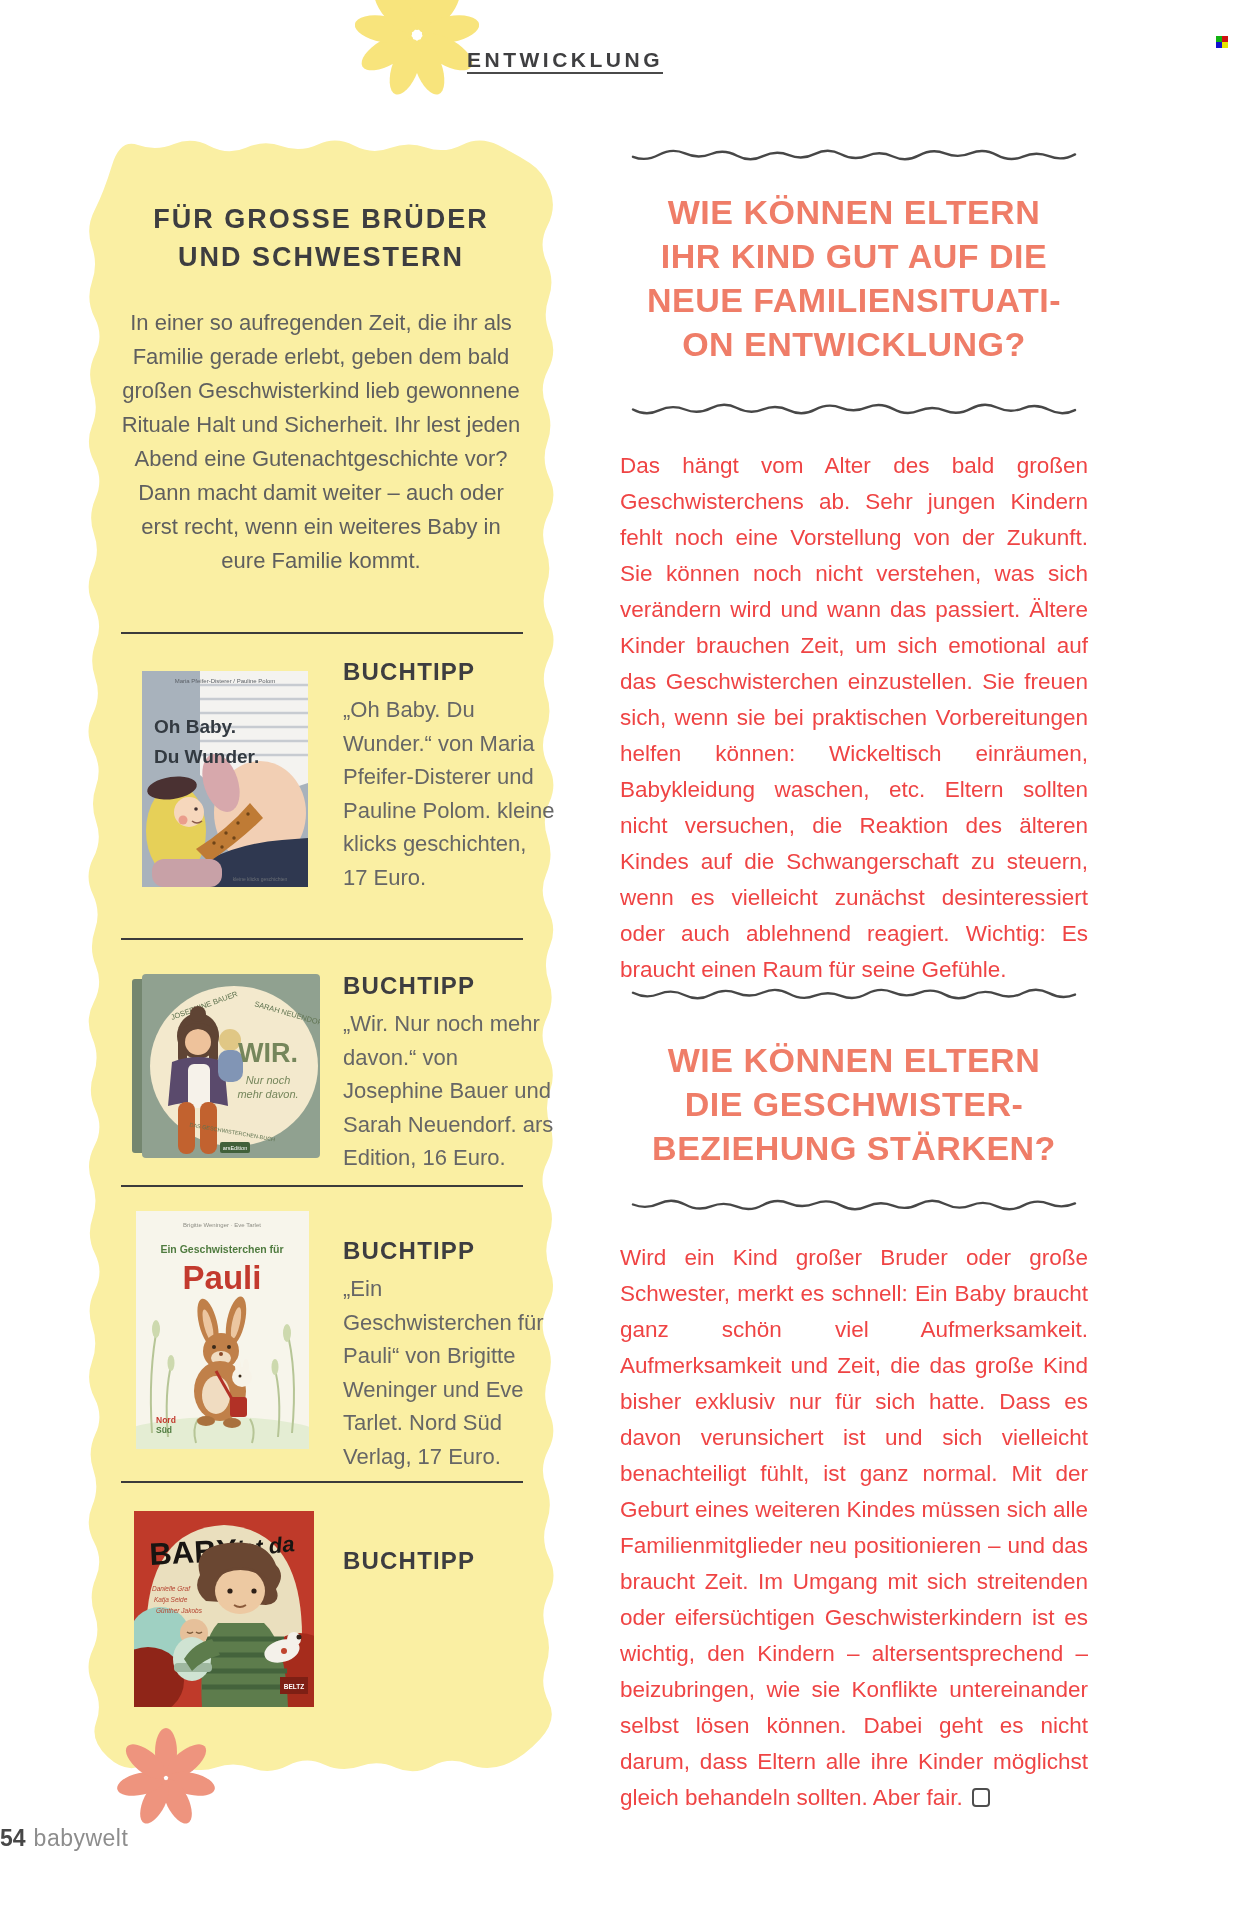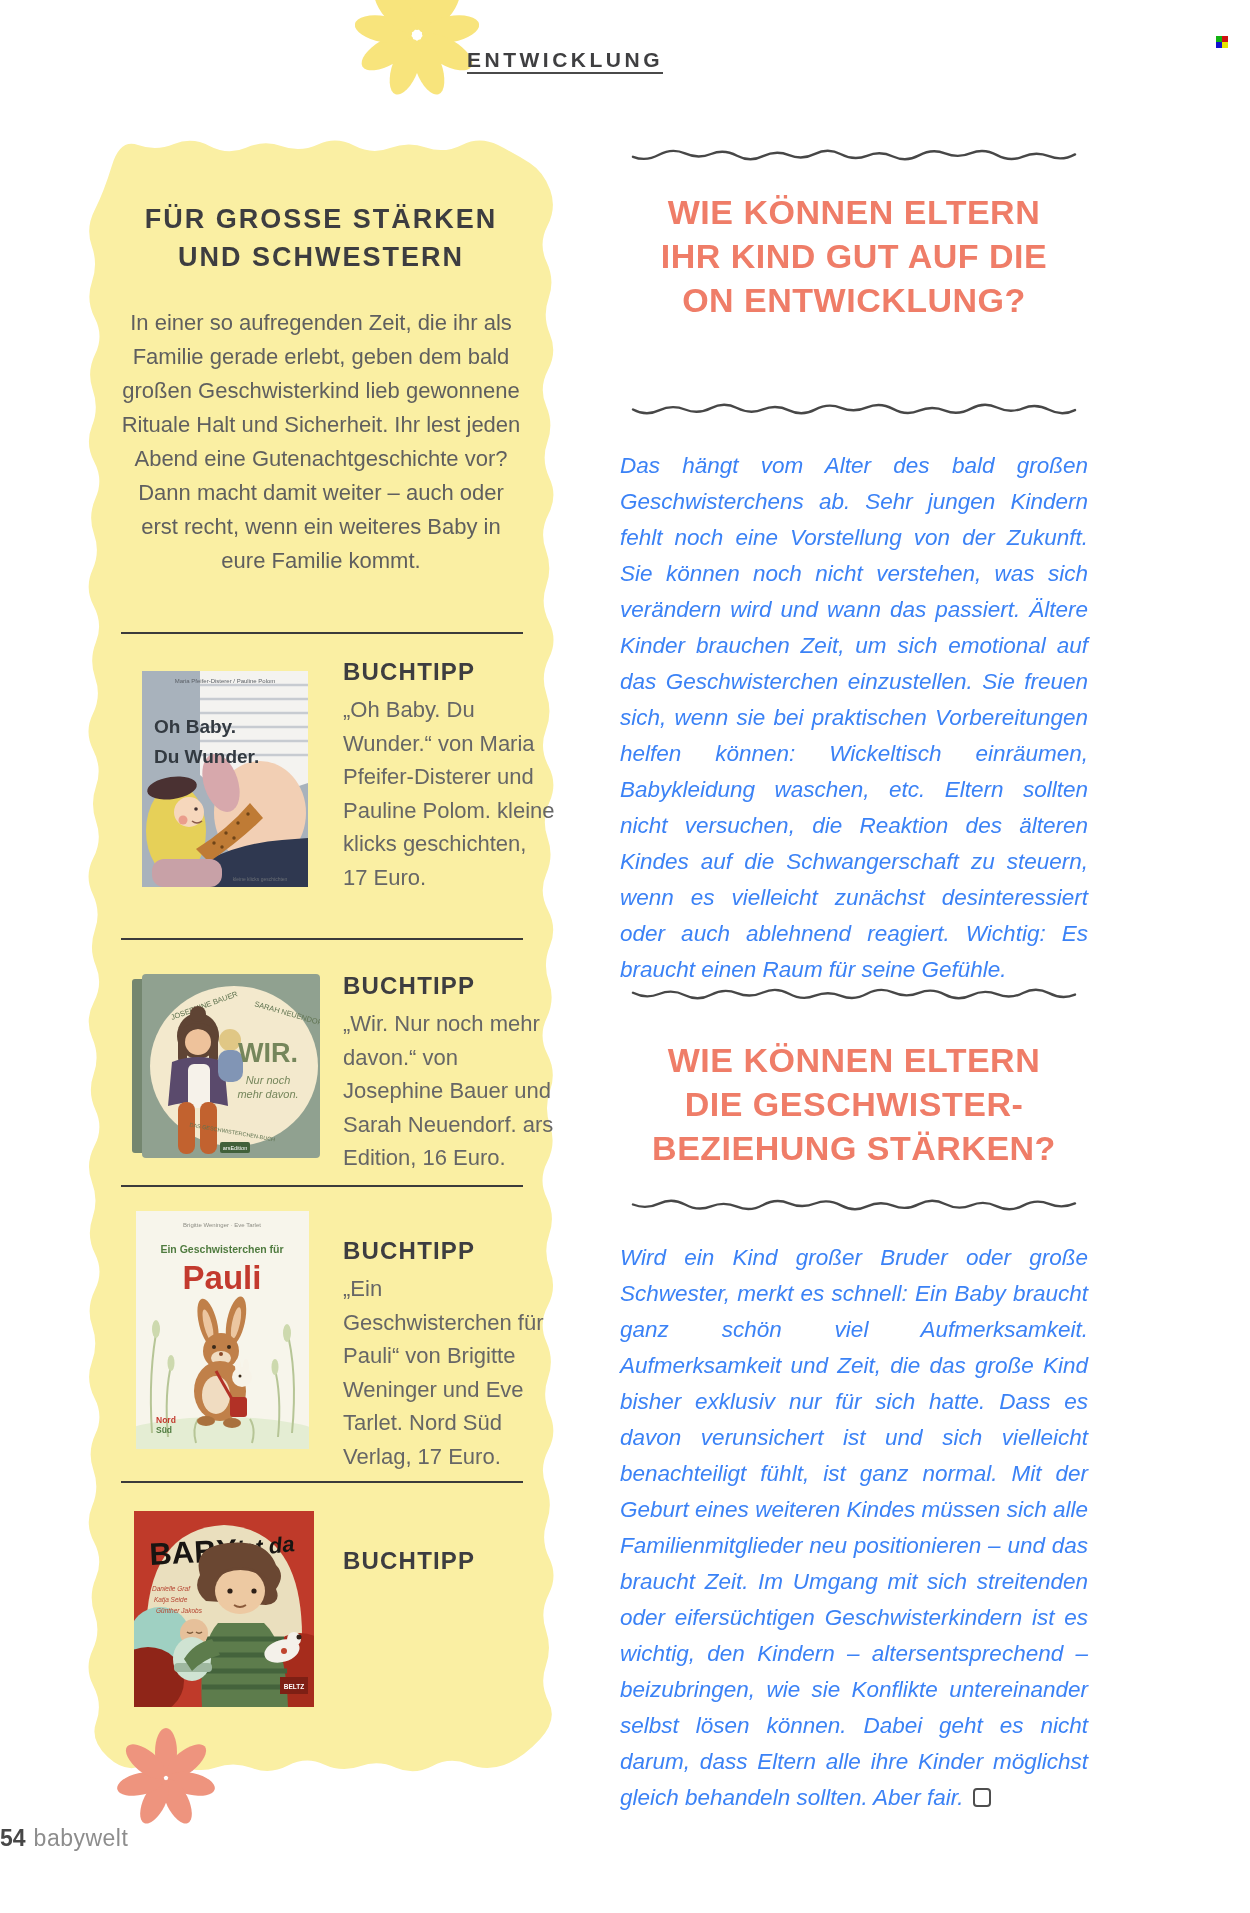--- a/index.html
+++ b/index.html
@@ -26,22 +26,22 @@
   .tip-text{left:343px;width:212px;}
   .tip-label{font-size:24px;font-weight:bold;letter-spacing:1.2px;color:#3d3d40;line-height:28px;margin-bottom:7px;}
   .tip-desc{font-size:22px;line-height:33.5px;color:#666666;hyphens:auto;}
   .cover{display:block;}
   .cover text{font-family:"Liberation Sans","DejaVu Sans",sans-serif;}
 
   
   .squiggle{left:620px;}
   .headline{left:620px;width:468px;text-align:center;}
   .headline div{font-size:34px;font-weight:bold;letter-spacing:0.5px;line-height:44px;color:#ef7d68;}
-  .body-par{left:620px;width:468px;font-size:22.5px;line-height:36px;color:#3b82f6;
-            text-align:justify;hyphens:auto;margin:0;font-style:italic;}
+  .body-par{left:620px;width:468px;font-size:22.5px;line-height:36px;color:#ef4444;
+            text-align:justify;hyphens:auto;margin:0;}
   .endmark{display:inline-block;width:14px;height:15px;border:2.5px solid #4e4e4e;border-radius:4px;
            margin-left:9px;transform:translateY(2px);}
 
   
   .page-footer{left:0;top:1825px;width:1210px;text-align:left;font-size:23px;}
   .footer-num{font-weight:bold;color:#474747;margin-right:8px;}
   .footer-name{color:#8d8d8d;letter-spacing:0.5px;}
 </style>
 </head>
 <body>
@@ -71,21 +71,21 @@
       <span style="background:#cf1111"></span>
     <span style="background:#1111cf"></span>
       <span style="background:#e6e600"></span>
   </div>
 
   <svg class="abs blob-svg" width="482" height="1648" viewBox="0 0 482 1648">
     <path fill="#faefa3" d="M58.0,13.0 Q76.0,19.4 94.0,12.1 Q112.0,4.7 130.0,14.2 Q148.0,23.6 166.0,15.7 Q184.0,7.8 202.0,14.2 Q220.0,20.7 238.0,12.5 Q256.0,4.2 274.0,13.6 Q292.0,23.0 310.0,16.1 Q328.0,9.1 346.0,15.5 Q364.0,21.8 382.0,12.9 Q400.0,4.0 418.0,13.1 Q436.0,22.2 449.8,31.1 Q463.6,40.0 470.2,58.0 Q476.8,76.0 467.4,94.0 Q458.1,112.0 466.6,130.0 Q475.1,148.0 468.7,166.0 Q462.2,184.0 469.8,202.0 Q477.5,220.0 468.0,238.0 Q458.5,256.0 466.2,274.0 Q473.9,292.0 467.4,310.0 Q461.0,328.0 469.4,346.0 Q477.9,364.0 468.5,382.0 Q459.2,400.0 465.9,418.0 Q472.6,436.0 466.2,454.0 Q459.9,472.0 469.0,490.0 Q478.0,508.0 469.0,526.0 Q460.1,544.0 466.4,562.0 Q472.8,580.0 465.9,598.0 Q459.0,616.0 468.4,634.0 Q477.8,652.0 469.5,670.0 Q461.2,688.0 467.6,706.0 Q474.1,724.0 466.3,742.0 Q458.4,760.0 467.9,778.0 Q477.4,796.0 469.9,814.0 Q462.5,832.0 468.9,850.0 Q475.3,868.0 466.7,886.0 Q458.1,904.0 467.3,922.0 Q476.6,940.0 470.2,958.0 Q463.8,976.0 470.1,994.0 Q476.3,1012.0 467.2,1030.0 Q458.0,1048.0 466.8,1066.0 Q475.6,1084.0 469.3,1102.0 Q462.9,1120.0 470.0,1138.0 Q477.1,1156.0 467.7,1174.0 Q458.3,1192.0 466.4,1210.0 Q474.5,1228.0 468.0,1246.0 Q461.6,1264.0 469.6,1282.0 Q477.7,1300.0 468.3,1318.0 Q458.8,1336.0 466.0,1354.0 Q473.2,1372.0 466.8,1390.0 Q460.4,1408.0 469.2,1426.0 Q478.0,1444.0 468.8,1462.0 Q459.6,1480.0 465.9,1498.0 Q472.1,1516.0 465.8,1534.0 Q459.4,1552.0 468.7,1570.0 Q477.9,1588.0 460.0,1607.3 Q442.0,1626.6 424.0,1633.1 Q406.0,1639.5 388.0,1632.1 Q370.0,1624.7 352.0,1634.2 Q334.0,1643.6 316.0,1635.7 Q298.0,1627.8 280.0,1634.3 Q262.0,1640.7 244.0,1632.5 Q226.0,1624.2 208.0,1633.6 Q190.0,1643.0 172.0,1636.1 Q154.0,1629.1 136.0,1635.5 Q118.0,1641.8 100.0,1632.9 Q82.0,1624.0 64.0,1633.1 Q46.0,1642.1 27.8,1625.1 Q9.5,1608.0 16.2,1590.0 Q22.8,1572.0 13.4,1554.0 Q4.1,1536.0 12.6,1518.0 Q21.1,1500.0 14.6,1482.0 Q8.2,1464.0 15.8,1446.0 Q23.5,1428.0 14.0,1410.0 Q4.5,1392.0 12.2,1374.0 Q19.8,1356.0 13.4,1338.0 Q7.0,1320.0 15.4,1302.0 Q23.9,1284.0 14.5,1266.0 Q5.2,1248.0 11.9,1230.0 Q18.5,1212.0 12.2,1194.0 Q5.9,1176.0 14.9,1158.0 Q24.0,1140.0 15.1,1122.0 Q6.1,1104.0 12.5,1086.0 Q18.8,1068.0 11.9,1050.0 Q5.0,1032.0 14.4,1014.0 Q23.8,996.0 15.5,978.0 Q7.2,960.0 13.7,942.0 Q20.1,924.0 12.3,906.0 Q4.4,888.0 13.9,870.0 Q23.3,852.0 15.9,834.0 Q8.5,816.0 14.9,798.0 Q21.3,780.0 12.7,762.0 Q4.1,744.0 13.3,726.0 Q22.6,708.0 16.2,690.0 Q9.8,672.0 16.1,654.0 Q22.4,636.0 13.2,618.0 Q4.0,600.0 12.8,582.0 Q21.6,564.0 15.2,546.0 Q8.8,528.0 16.0,510.0 Q23.2,492.0 13.7,474.0 Q4.3,456.0 12.4,438.0 Q20.5,420.0 14.0,402.0 Q7.6,384.0 15.6,366.0 Q23.7,348.0 14.3,330.0 Q4.8,312.0 12.0,294.0 Q19.2,276.0 12.8,258.0 Q6.4,240.0 15.2,222.0 Q24.0,204.0 14.8,186.0 Q5.6,168.0 11.9,150.0 Q18.2,132.0 11.8,114.0 Q5.4,96.0 14.7,78.0 Q23.9,60.0 32.0,33.3 Q40.0,6.6 58.0,13.0 Z"></path>
   </svg>
 
   <div class="abs sidebar-title">
-    <div>FÜR GROSSE STÄRKEN</div>
+    <div>FÜR GROSSE BRÜDER</div>
     <div>UND SCHWESTERN</div>
   </div>
   <div class="abs sidebar-intro">In einer so aufregenden Zeit, die ihr als Familie gerade erlebt, geben dem bald großen Geschwisterkind lieb gewonnene Rituale Halt und Sicherheit. Ihr lest jeden Abend eine Gutenachtgeschichte vor? Dann macht damit weiter – auch oder erst recht, wenn ein weiteres Baby in eure Familie kommt.</div>
 
   <div class="abs tip-divider" style="top:632px"></div>
   <div class="abs tip-divider" style="top:938px"></div>
   <div class="abs tip-divider" style="top:1185px"></div>
   <div class="abs tip-divider" style="top:1481px"></div>
 
   <svg class="abs cover" style="left:142px;top:671px" width="166" height="216" viewBox="0 0 166 216">
@@ -261,20 +261,21 @@
     </g>
   </svg>
 
   <svg class="abs squiggle" style="top:144px" width="468" height="22" viewBox="0 0 468 22">
     <path stroke="#474747" stroke-width="2.4" fill="none" stroke-linecap="round" d="M13.0,12.8 Q26.0,17.8 39.0,10.8 Q52.0,3.7 65.0,9.4 Q78.0,15.2 91.0,10.0 Q104.0,4.8 117.0,11.7 Q130.0,18.6 143.0,12.2 Q156.0,5.9 169.0,11.1 Q182.0,16.4 195.0,9.9 Q208.0,3.4 221.0,10.2 Q234.0,17.0 247.0,11.8 Q260.0,6.5 273.0,12.5 Q286.0,18.4 299.0,11.4 Q312.0,4.3 325.0,9.4 Q338.0,14.5 351.0,9.2 Q364.0,4.0 377.0,11.1 Q390.0,18.2 403.0,12.6 Q416.0,7.1 429.0,12.2 Q442.0,17.4 455.0,10.4"></path>
   </svg>
 
   <div class="abs headline" style="top:190px">
     <div>WIE KÖNNEN ELTERN</div>
     <div>IHR KIND GUT AUF DIE</div>
+    <div>NEUE FAMILIENSITUATI-</div>
     <div>ON ENTWICKLUNG?</div>
   </div>
 
   <svg class="abs squiggle" style="top:398px" width="468" height="22" viewBox="0 0 468 22">
     <path stroke="#474747" stroke-width="2.4" fill="none" stroke-linecap="round" d="M13.0,11.5 Q26.0,18.5 39.0,12.4 Q52.0,6.3 65.0,11.5 Q78.0,16.7 91.0,10.1 Q104.0,3.4 117.0,10.0 Q130.0,16.6 143.0,11.4 Q156.0,6.1 169.0,12.3 Q182.0,18.5 195.0,11.6 Q208.0,4.6 221.0,9.8 Q234.0,14.9 247.0,9.4 Q260.0,3.8 273.0,10.9 Q286.0,18.0 299.0,12.7 Q312.0,7.5 325.0,12.6 Q338.0,17.7 351.0,10.6 Q364.0,3.6 377.0,9.5 Q390.0,15.5 403.0,10.3 Q416.0,5.0 429.0,11.8 Q442.0,18.6 455.0,12.1"></path>
   </svg>
 
   <p class="abs body-par" style="top:448px">Das hängt vom Alter des bald großen Geschwisterchens ab. Sehr jungen Kindern fehlt noch eine Vorstellung von der Zukunft. Sie können noch nicht verstehen, was sich verändern wird und wann das passiert. Ältere Kinder brauchen Zeit, um sich emotional auf das Geschwisterchen einzustellen. Sie freuen sich, wenn sie bei praktischen Vorbereitungen helfen können: Wickeltisch einräumen, Babykleidung waschen, etc. Eltern sollten nicht versuchen, die Reaktion des älteren Kindes auf die Schwangerschaft zu steuern, wenn es vielleicht zunächst desinteressiert oder auch ablehnend reagiert. Wichtig: Es braucht einen Raum für seine Gefühle.</p>
 
   <svg class="abs squiggle" style="top:983px" width="468" height="22" viewBox="0 0 468 22">

